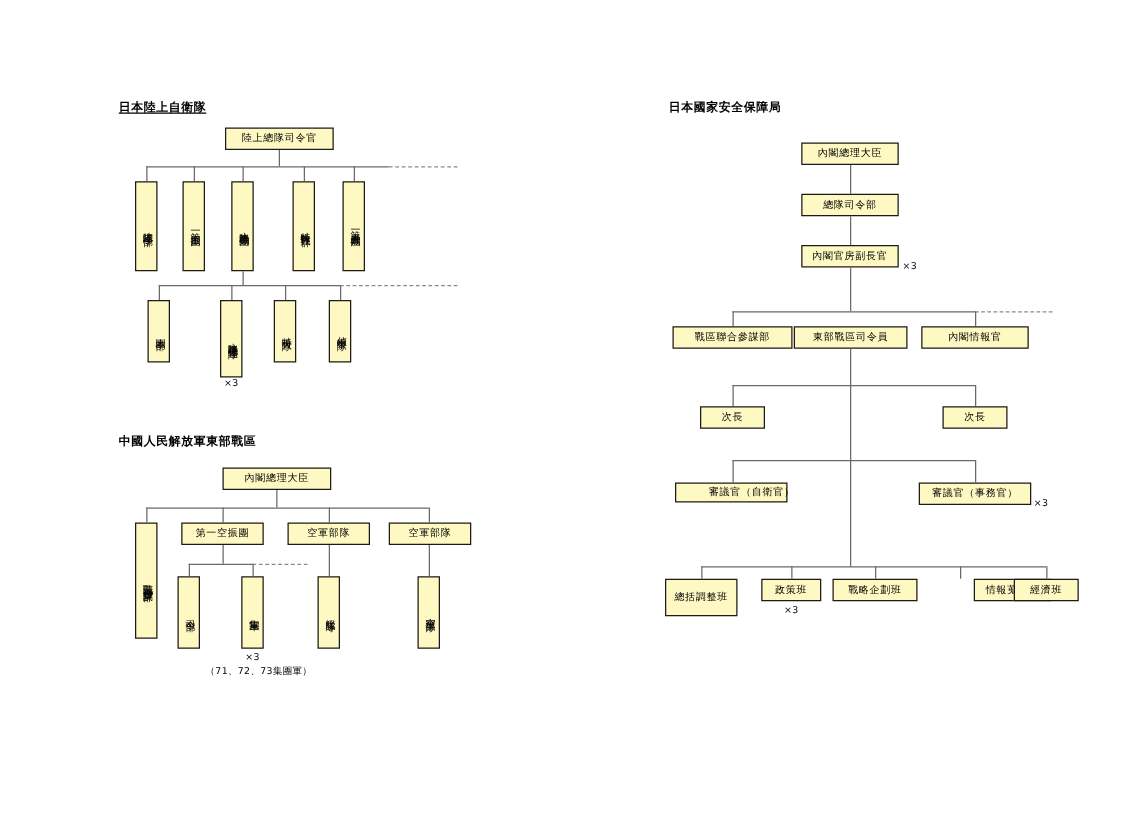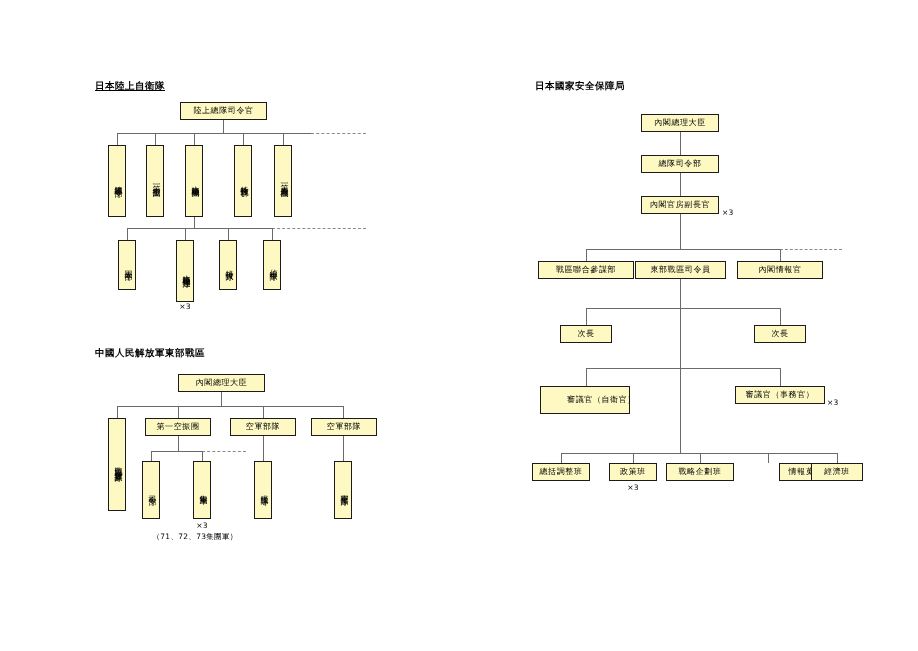--- a/index.html
+++ b/index.html
@@ -148,21 +148,21 @@
 
   <div class="ln v" style="left:263px; top:436px; height:25px;"></div>
   <div class="ln v" style="left:343px; top:436px; height:25px;"></div>
 
   <div class="box vert" style="left:142px; top:461px; width:18px; height:58px;">司令部</div>
   <div class="box vert" style="left:193px; top:461px; width:18px; height:58px;">集團軍</div>
   <div class="box vert" style="left:254px; top:461px; width:18px; height:58px;">艦隊等</div>
   <div class="box vert" style="left:334px; top:461px; width:18px; height:58px;">空軍部隊</div>
 
   <div class="note center" style="left:189px; top:521px; width:26px;">×3</div>
-  <div class="note center" style="left:140px; top:532px; width:110px;">（71、72、73集團軍）</div>
+  <div class="note center" style="left:152px; top:532px; width:110px;">（71、72、73集團軍）</div>
 </div>
 
 <div class="chart">
 
   <div class="chart-title" style="left:535px; top:80px;">日本國家安全保障局</div>
 
   <div class="box horiz" style="left:641px; top:114px; width:78px; height:18px;">內閣總理大臣</div>
   <div class="ln v" style="left:680px; top:132px; height:23px;"></div>
 
   <div class="box horiz" style="left:641px; top:155px; width:78px; height:18px;">總隊司令部</div>
@@ -188,31 +188,31 @@
   <div class="ln v" style="left:586px; top:308px; height:17px;"></div>
   <div class="ln v" style="left:780px; top:308px; height:17px;"></div>
 
   <div class="box horiz" style="left:560px; top:325px; width:52px; height:18px;">次長</div>
   <div class="box horiz" style="left:754px; top:325px; width:52px; height:18px;">次長</div>
 
   <div class="ln h" style="left:586px; top:368px; width:194px;"></div>
   <div class="ln v" style="left:586px; top:368px; height:18px;"></div>
   <div class="ln v" style="left:780px; top:368px; height:18px;"></div>
 
-  <div class="box horiz" style="left:540px; top:386px; width:90px; height:28px;padding-left:36px;">審議官（自衛官）</div>
+  <div class="box horiz" style="left:540px; top:386px; width:90px; height:16px;padding-left:36px;">審議官（自衛官）</div>
   <div class="box horiz" style="left:735px; top:386px; width:90px; height:18px;">審議官（事務官）</div>
   <div class="note" style="left:827px; top:398px;">×3</div>
 
   <div class="ln h" style="left:561px; top:453px; width:276px;"></div>
   <div class="ln v" style="left:561px; top:453px; height:10px;"></div>
   <div class="ln v" style="left:633px; top:453px; height:10px;"></div>
   <div class="ln v" style="left:700px; top:453px; height:10px;"></div>
   <div class="ln v" style="left:768px; top:453px; height:10px;"></div>
   <div class="ln v" style="left:837px; top:453px; height:10px;"></div>
 
-  <div class="box horiz" style="left:532px; top:463px; width:58px; height:18px;">總括調整班</div>
+  <div class="box horiz" style="left:532px; top:463px; width:58px; height:30px;">總括調整班</div>
   <div class="box horiz" style="left:609px; top:463px; width:48px; height:18px;">政策班</div>
   <div class="box horiz" style="left:666px; top:463px; width:68px; height:18px;">戰略企劃班</div>
   <div class="box horiz" style="left:779px; top:463px; width:62px; height:18px;">情報蒐集班</div>
   <div class="box horiz" style="left:811px; top:463px; width:52px; height:18px;">經濟班</div>
 
   <div class="note center" style="left:620px; top:483px; width:26px;">×3</div>
 </div>
 
 </body></html>

